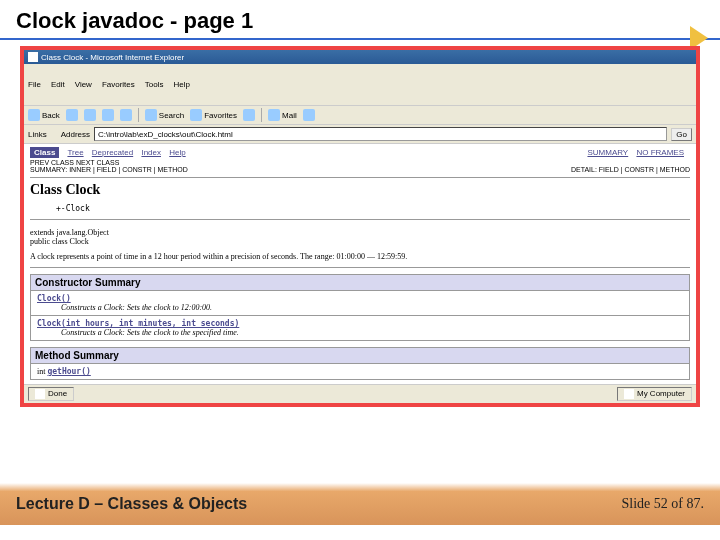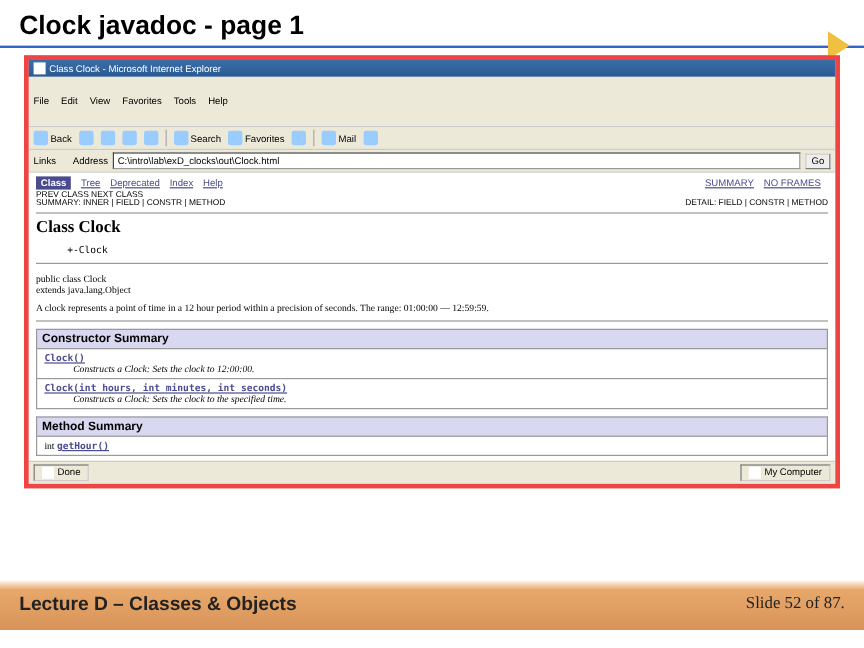--- a/index.html
+++ b/index.html
@@ -124,22 +124,22 @@
     <hr class="hr">
 
     <div class="cls-name">Class Clock</div>
 
     <div class="tree">
       <div style="margin-left:16px">+-Clock</div>
     </div>
     <hr class="hr">
 
     <div class="decl">
+      <div>extends java.lang.Object</div>
       <div>public class Clock</div>
-      <div>extends java.lang.Object</div>
     </div>
     <div class="desc">A clock represents a point of time in a 12 hour period within a precision of seconds. The range: 01:00:00 — 12:59:59.</div>
     <hr class="hr">
 
     <div class="section-hdr">Constructor Summary</div>
     <div class="member">
       <b class="lnk">Clock()</b>
       <div class="member-desc">Constructs a Clock: Sets the clock to 12:00:00.</div>
     </div>
     <div class="member">

